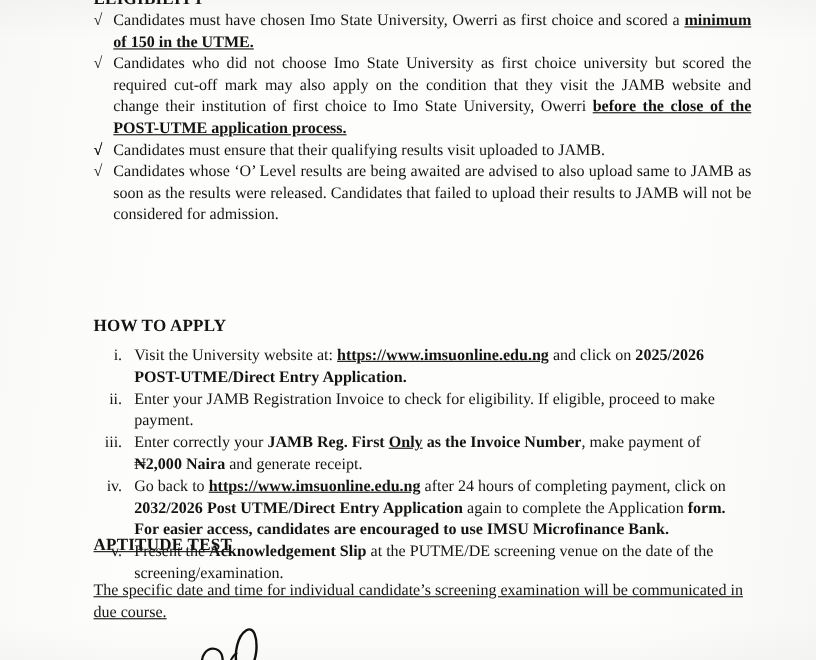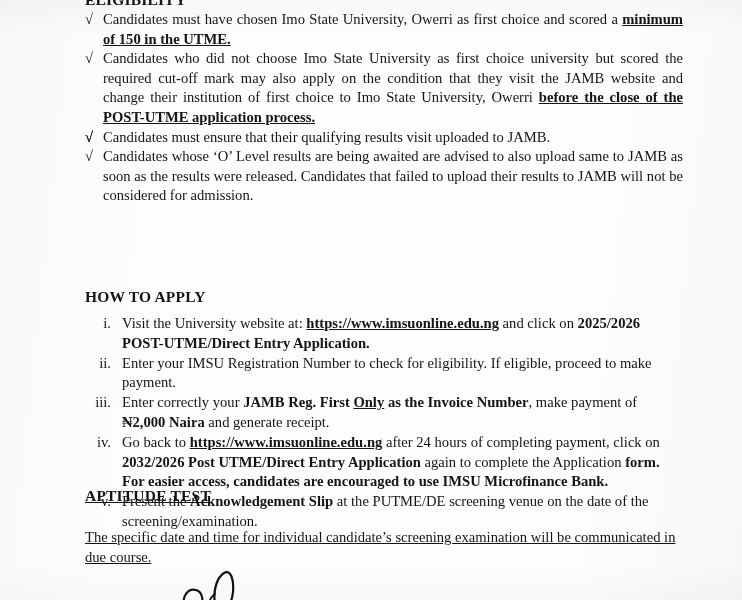--- a/index.html
+++ b/index.html
@@ -173,21 +173,21 @@
 
     <ol class="apply-list" style="margin-top:9px;">
 
       <li class="just">
         <span class="num">i.</span>
         <span class="body">Visit the University website at: <span class="bu">https://www.imsuonline.edu.ng</span> and click on <b>2025/2026 POST-UTME/Direct Entry Application.</b></span>
       </li>
 
       <li>
         <span class="num">ii.</span>
-        <span class="body">Enter your IMSU Registration Number to check for eligibility. If eligible, proceed to make payment.</span>
+        <span class="body">Enter your JAMB Registration Invoice to check for eligibility. If eligible, proceed to make payment.</span>
       </li>
 
       <li>
         <span class="num">iii.</span>
         <span class="body">Enter correctly your <b>JAMB Reg. First </b><span class="bu">Only</span><b> as the Invoice Number</b>, make payment of <b>₦2,000 Naira</b> and generate receipt.</span>
       </li>
 
       <li>
         <span class="num">iv.</span>
         <span class="body">Go back to <span class="bu">https://www.imsuonline.edu.ng</span> after 24 hours of completing payment, click on <b>2032/2026 Post UTME/Direct Entry Application</b> again to complete the Application <b>form. For easier access, candidates are encouraged to use IMSU Microfinance Bank.</b></span>

